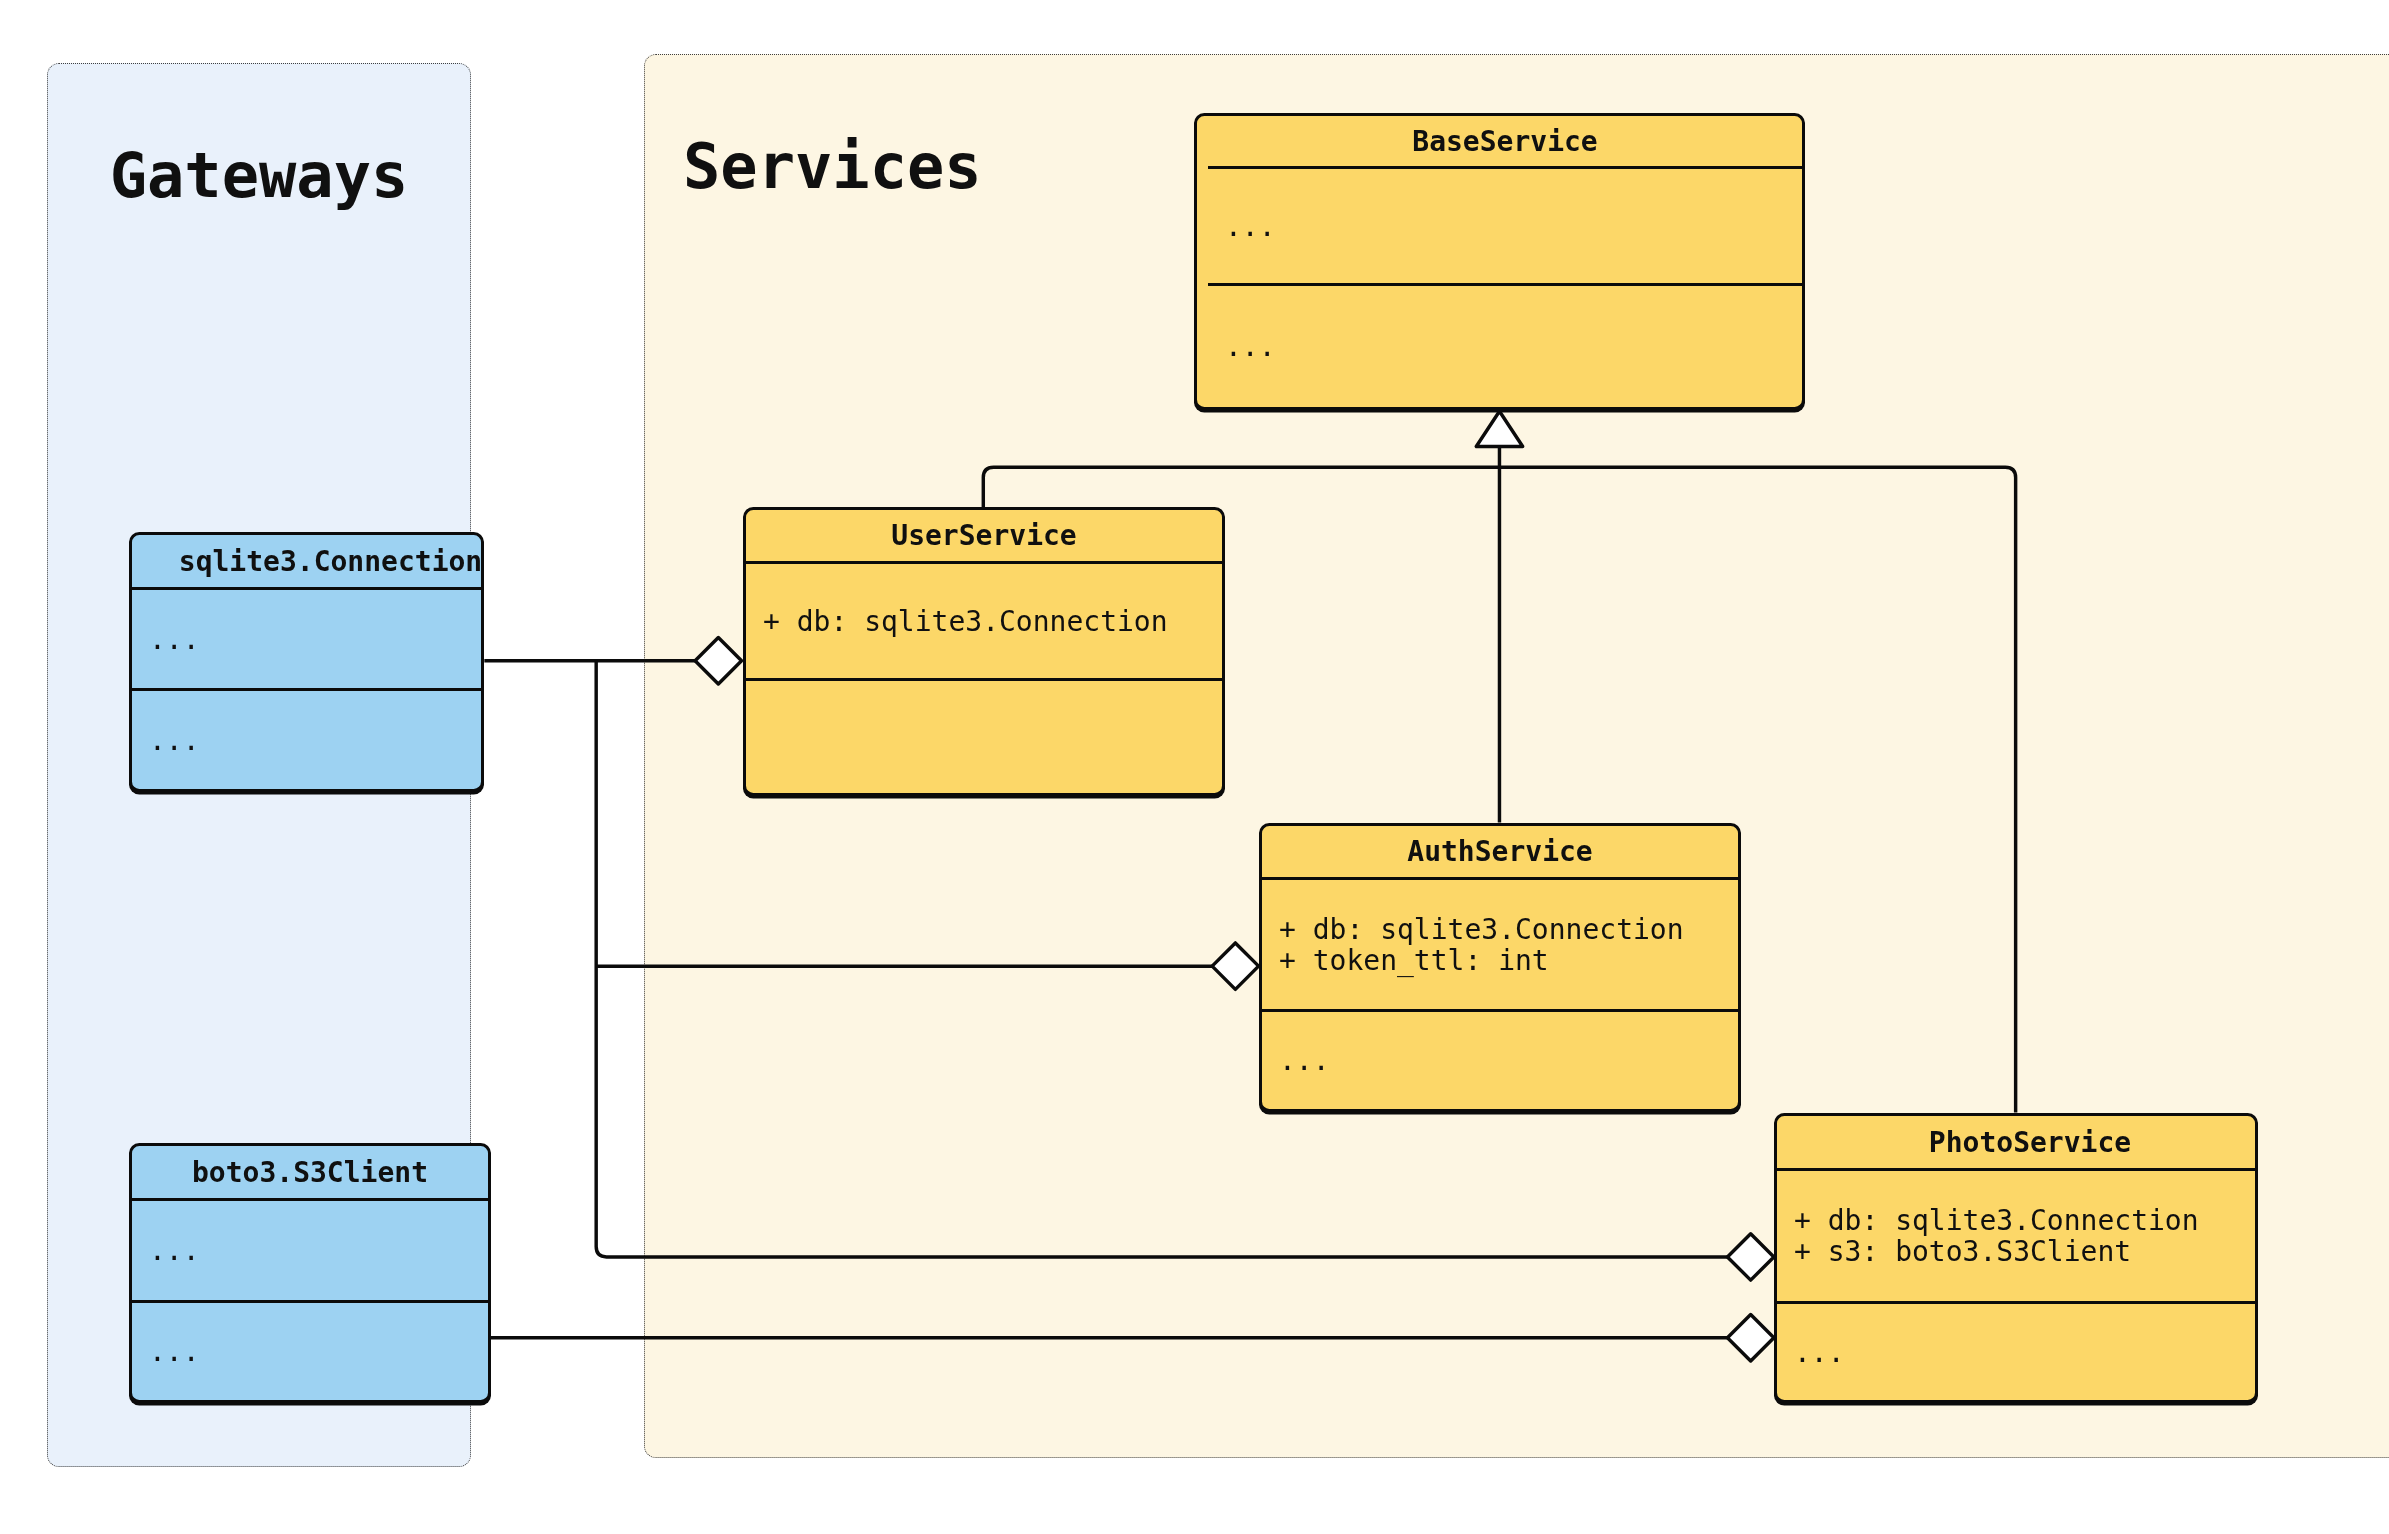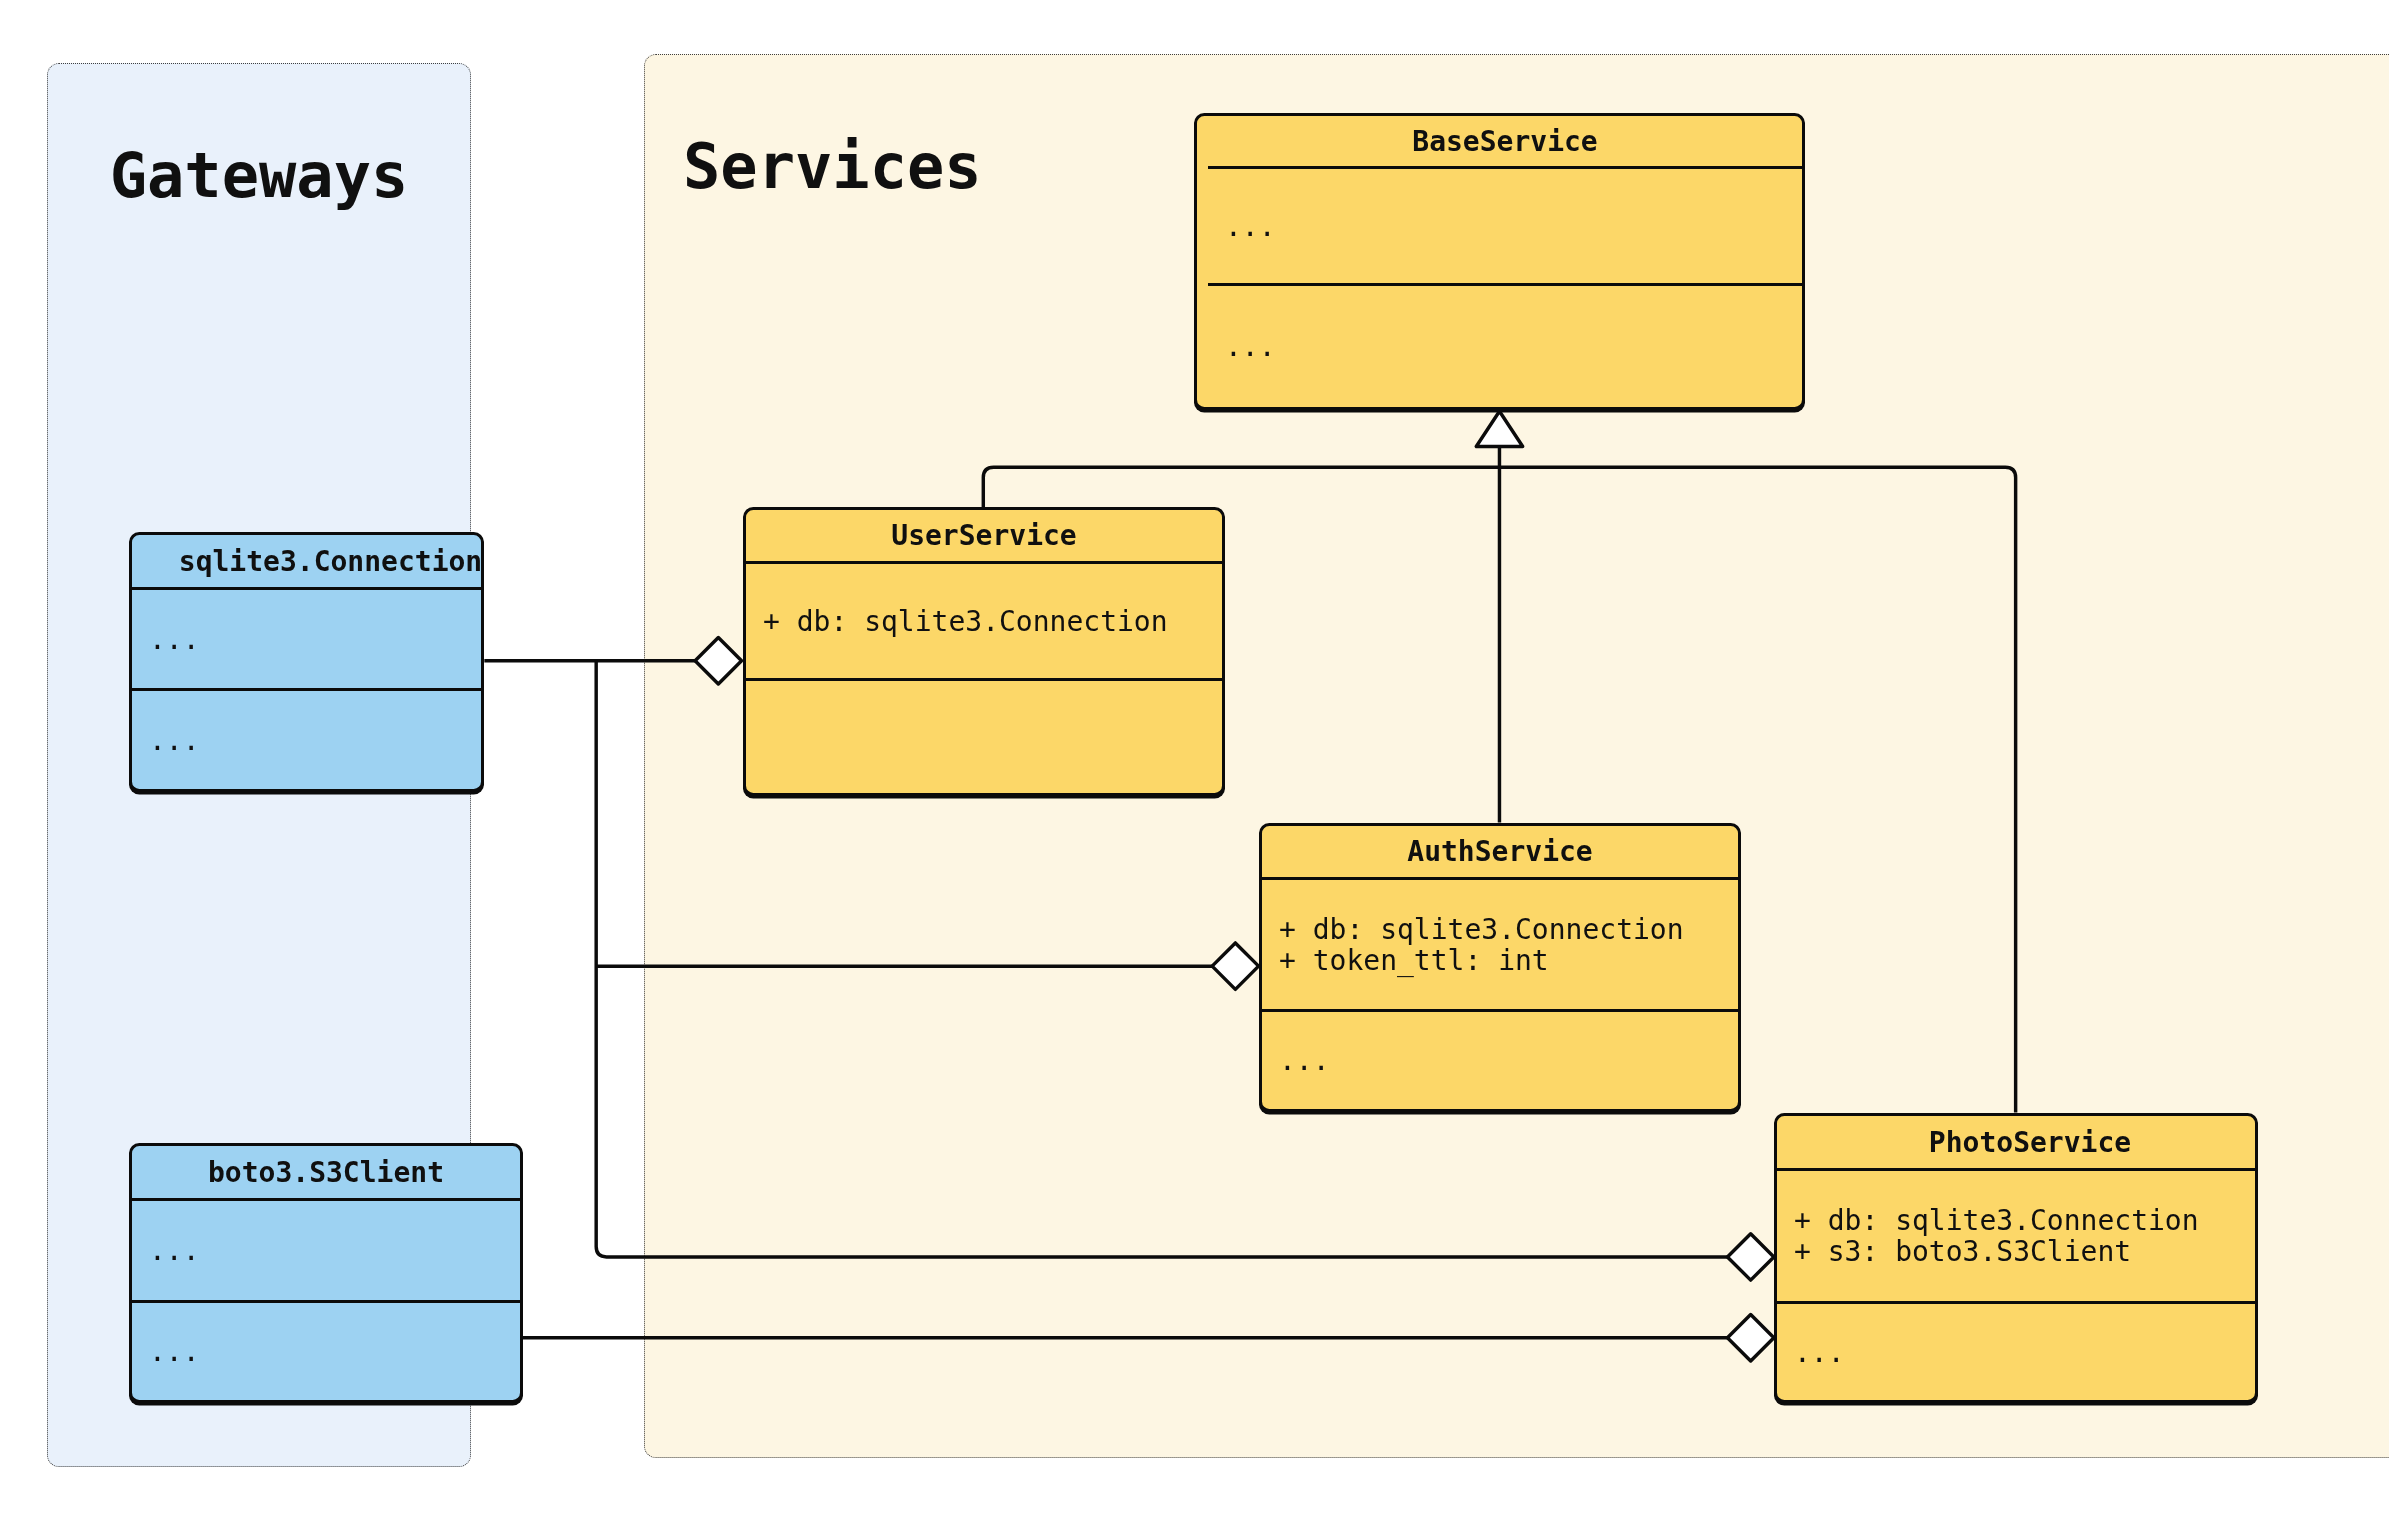--- a/index.html
+++ b/index.html
@@ -47,21 +47,21 @@
   #cb-base{left:1194px;top:113px;width:611px;height:297px;padding-left:11px;}
   #cb-base .sec-title{height:50px;} #cb-base .sec-attr{height:114px;}
   #cb-user{left:743px;top:507px;width:482px;height:289px;}
   #cb-user .sec-title{height:51px;} #cb-user .sec-attr{height:114px;}
   #cb-auth{left:1259px;top:823px;width:482px;height:289px;}
   #cb-auth .sec-title{height:51px;} #cb-auth .sec-attr{height:129px;}
   #cb-photo{left:1774px;top:1113px;width:484px;height:290px;}
   #cb-photo .sec-title{height:52px;padding-left:28px;} #cb-photo .sec-attr{height:130px;}
   #cb-sqlite{left:129px;top:532px;width:355px;height:260px;}
   #cb-sqlite .sec-title{height:52px;padding-left:48px;} #cb-sqlite .sec-attr{height:98px;}
-  #cb-boto{left:129px;top:1143px;width:394px;height:260px;justify-content:flex-end;}
+  #cb-boto{left:129px;top:1143px;width:362px;height:260px;justify-content:flex-end;}
   #cb-boto .sec-title{height:52px;} #cb-boto .sec-attr{height:99px;}
 </style>
 </head>
 <body>
 
 <div class="canvas">
 
   <div class="group" id="g-gateways">
     <div class="group-label">Gateways</div>
   </div>

